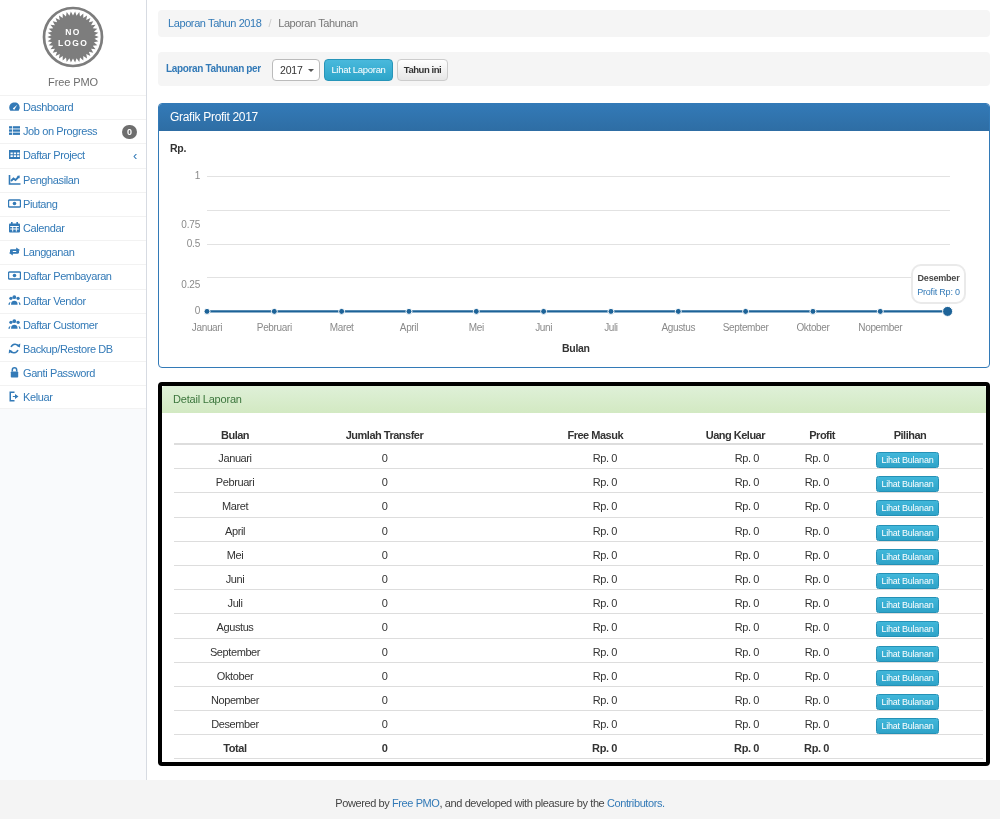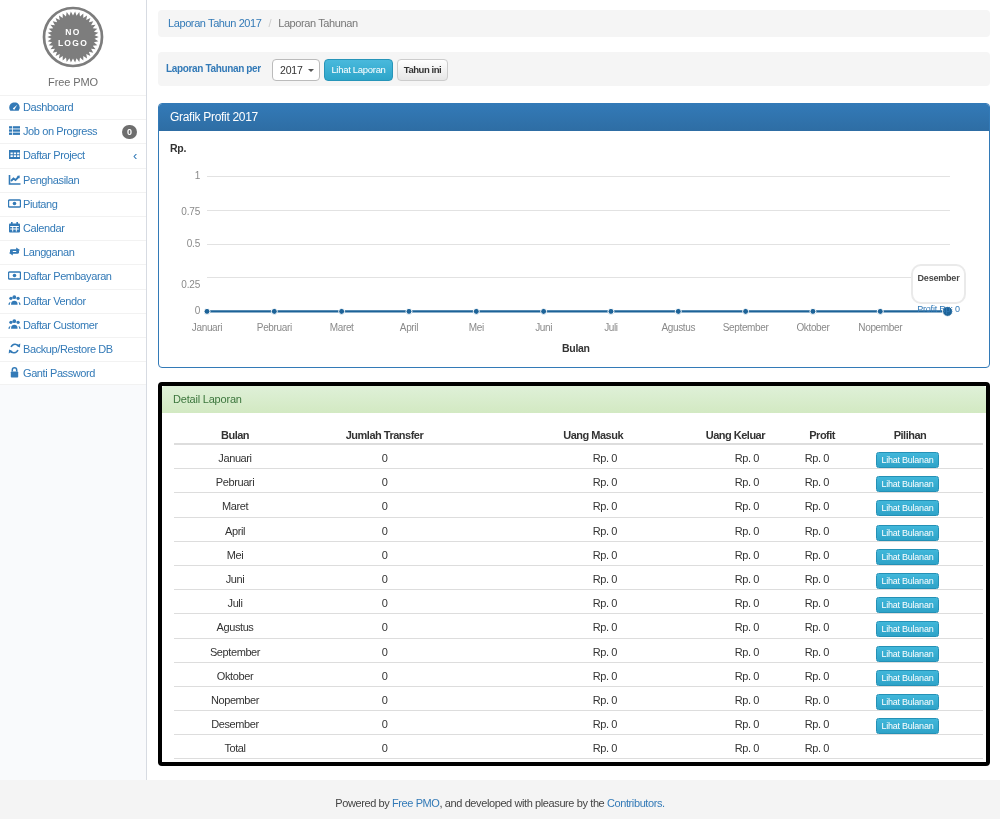--- a/index.html
+++ b/index.html
@@ -38,32 +38,32 @@
 #chartpanel { top:103px; height:265px; border:1px solid #337ab7; }
 #chartpanel .hd { height:27px; background:linear-gradient(#337ab7,#2e6da4); color:#fff; line-height:27px; padding-left:11px; font-size:12px; letter-spacing:-0.3px; border-radius:3px 3px 0 0; }
 #chartbody { position:relative; height:236px; }
 .rp { position:absolute; left:11px; top:11px; font-weight:bold; font-size:10.5px; letter-spacing:-0.3px; }
 .gl { position:absolute; height:1px; background:#e2e2e2; }
 .ylab { position:absolute; color:#8a8a8a; font-size:10px; letter-spacing:-0.2px; text-align:right; width:30px; }
 .xlab { position:absolute; color:#8a8a8a; font-size:10px; letter-spacing:-0.35px; text-align:center; width:60px; }
 .bulan { position:absolute; font-weight:bold; font-size:10.5px; letter-spacing:-0.3px; }
 .tooltip { position:absolute; background:rgba(255,255,255,0.95); border:2px solid #eaeaea; border-radius:10px; text-align:center; }
 .tooltip .t1 { font-weight:bold; color:#464646; font-size:9px; letter-spacing:-0.2px; margin-top:7px; }
-.tooltip .t2 { color:#337ab7; font-size:9px; letter-spacing:-0.2px; margin-top:21px; }
+.tooltip .t2 { color:#337ab7; font-size:9px; letter-spacing:-0.2px; margin-top:4px; }
 
 
 #tablepanel { top:382px; height:384px; border:4px solid #000000; }
 #tablepanel .hd { height:27px; background:linear-gradient(#dff0d8,#d2e9c2); color:#3c763d; line-height:27px; padding-left:11px; font-size:11px; letter-spacing:-0.2px; border-radius:3px 3px 0 0; }
 table.rpt { border-collapse:collapse; table-layout:fixed; margin:11px 0 0 12px; width:809px; font-size:11px; letter-spacing:-0.4px; }
 table.rpt th { font-weight:bold; font-size:11px; letter-spacing:-0.5px; padding:5px 8px 1px; border-bottom:2px solid #ddd; line-height:13px; }
 table.rpt th.r { padding-right:2px; }
 table.rpt td { padding:7px 8px 3.2px; border-bottom:1px solid #ddd; line-height:13px; vertical-align:top; }
 table.rpt .c { text-align:center; }
 table.rpt .r { text-align:right; }
-table.rpt tr.total td { font-weight:normal; border-bottom:1px solid #ddd; }
+table.rpt tr.total td { font-weight:bold; border-bottom:1px solid #ddd; }
 .btn-xs { display:block; width:63px; height:16px; background:linear-gradient(#41b7da,#2ea3c8); border:1px solid #2491b6; border-radius:2.5px; color:#fff; font-size:9px; letter-spacing:-0.25px; line-height:14px; text-align:center; }
 
 
 #footer { position:absolute; left:0; top:780px; width:1000px; height:39px; background:#f4f4f4; text-align:center; color:#444; }
 #footer .in { margin-top:17px; }
 #footer a { color:#337ab7; }
 </style>
 </head>
 <body>
 
@@ -165,41 +165,47 @@
               <path fill="#337ab7" d="M12.3 1.6l-.4 4-3.6-1.8z"></path>
               <path fill="#337ab7" d="M0.7 11.4l.4-4 3.6 1.8z"></path>
             </svg></span>Backup/Restore DB</a>
       </li>
     <li>
         <a><span class="mi" id="i-lock"><svg width="13" height="13" viewBox="0 0 13 13">
               <rect x="2.8" y="5.5" width="7.4" height="6" rx="0.8" fill="#337ab7"></rect>
               <path fill="none" stroke="#337ab7" stroke-width="1.5" d="M4.3 5.5V4a2.2 2.2 0 0 1 4.4 0v1.5"></path>
             </svg></span>Ganti Password</a>
       </li>
+    <li>
+        <a><span class="mi" id="i-out"><svg width="13" height="13" viewBox="0 0 13 13">
+              <path fill="#337ab7" d="M1.5 1.5h5V3H3v7h3.5v1.5h-5z"></path>
+              <path fill="#337ab7" d="M7 4l3.5 2.5L7 9V7H4.8V6H7z"></path>
+            </svg></span>Keluar</a>
+      </li>
   </ul>
 </div>
 
 <div id="content">
-  <div class="bc"><a>Laporan Tahun 2017</a><span class="sep">/</span>Laporan Tahunan</div>
+  <div class="bc"><a>Laporan Tahun 2018</a><span class="sep">/</span>Laporan Tahunan</div>
 
   <div class="formbar">
     <span class="lbl">Laporan Tahunan per</span>
     <span class="sel">2017<span class="caret"></span></span>
     <span class="btn btn-info" style="left:166px; width:69px;">Lihat Laporan</span>
     <span class="btn btn-default" style="left:239px; width:51px;">Tahun ini</span>
   </div>
 
   <div class="panel" id="chartpanel">
     <div class="hd">Grafik Profit 2017</div>
     <div id="chartbody">
         <div class="rp">Rp.</div>
         <div class="gl" style="left:48px; width:743px; top:44.69999999999999px;"></div>
         <div class="ylab" style="right:789px; left:auto; top:38.69999999999999px;">1</div>
         <div class="gl" style="left:48px; width:743px; top:78.6px;"></div>
-        <div class="ylab" style="right:789px; left:auto; top:75px;">0.75</div>
+        <div class="ylab" style="right:789px; left:auto; top:88px;">0.75</div>
         <div class="gl" style="left:48px; width:743px; top:112.5px;"></div>
         <div class="ylab" style="right:789px; left:auto; top:106.5px;">0.5</div>
         <div class="gl" style="left:48px; width:743px; top:146.39999999999998px;"></div>
         <div class="ylab" style="right:789px; left:auto; top:148px;">0.25</div>
         <div class="gl" style="left:48px; width:743px; top:180.3px;"></div>
         <div class="ylab" style="right:789px; left:auto; top:174.3px;">0</div>
         <svg style="position:absolute;left:0;top:0;" width="832" height="236" viewBox="0 0 832 236">
           <line x1="48" y1="180.39999999999998" x2="788.6" y2="180.39999999999998" stroke="#1d6398" stroke-width="2.4"></line>
           <circle cx="48" cy="180.39999999999998" r="3" fill="#1d6398" stroke="#fff" stroke-width="1"></circle>
           <circle cx="115.32727272727273" cy="180.39999999999998" r="3" fill="#1d6398" stroke="#fff" stroke-width="1"></circle>
@@ -241,21 +247,21 @@
           <col style="width:177px">
           <col style="width:152px">
         <col style="width:142px">
           <col style="width:70px">
           <col style="width:146px">
       </colgroup>
       <thead>
           <tr>
         <th class="c">Bulan</th>
             <th class="c">Jumlah Transfer</th>
-            <th class="r">Uang Masuk</th>
+            <th class="r">Free Masuk</th>
         <th class="r">Uang Keluar</th>
             <th class="r">Profit</th>
             <th class="c">Pilihan</th>
       </tr>
         </thead>
       <tbody id="tbody">
           <tr>
             <td class="c">Januari</td>
             <td class="c">0</td>
             <td class="r">Rp. 0</td>

